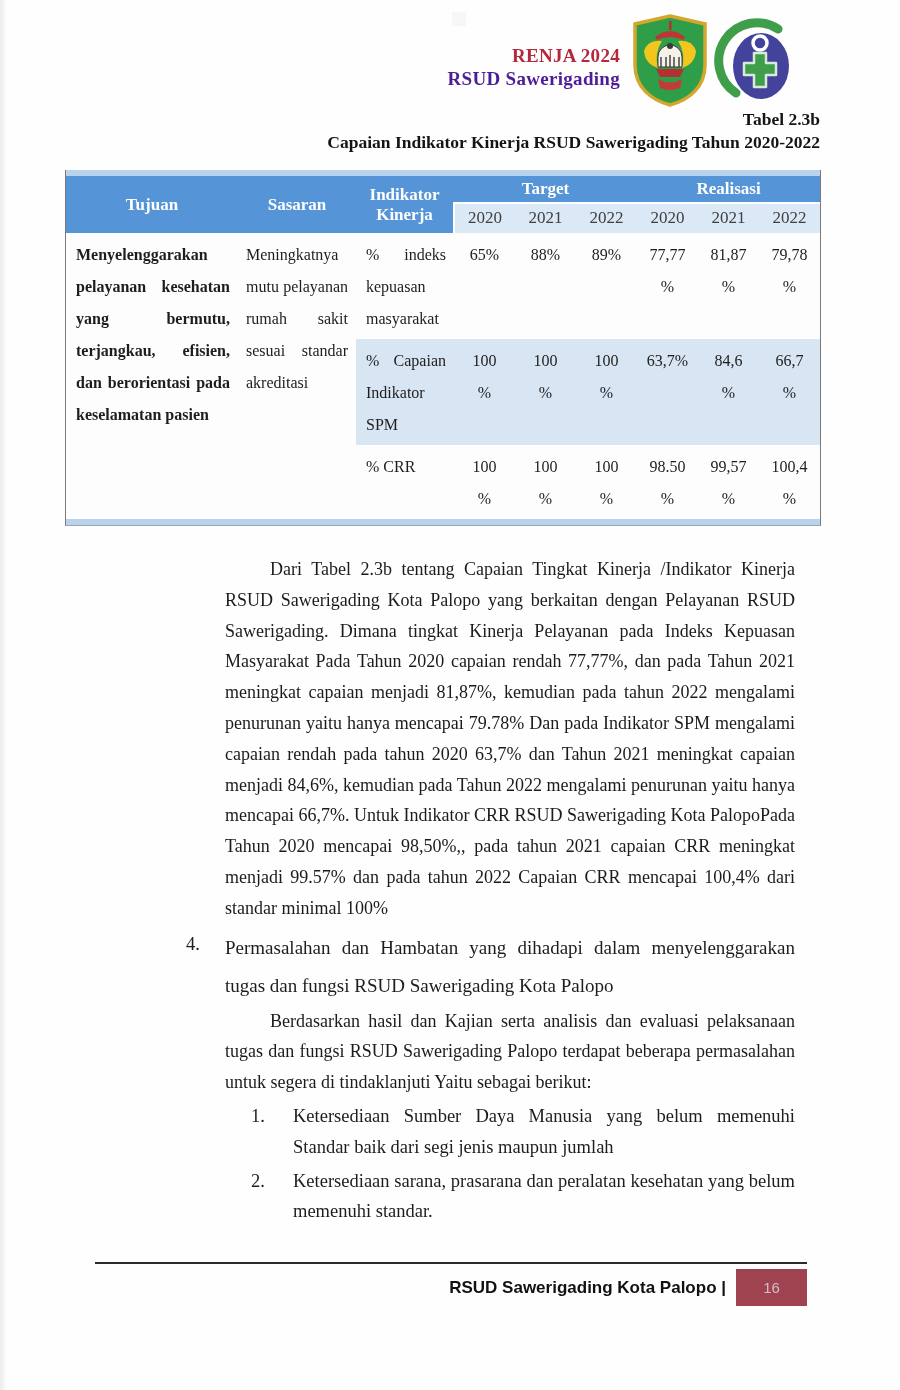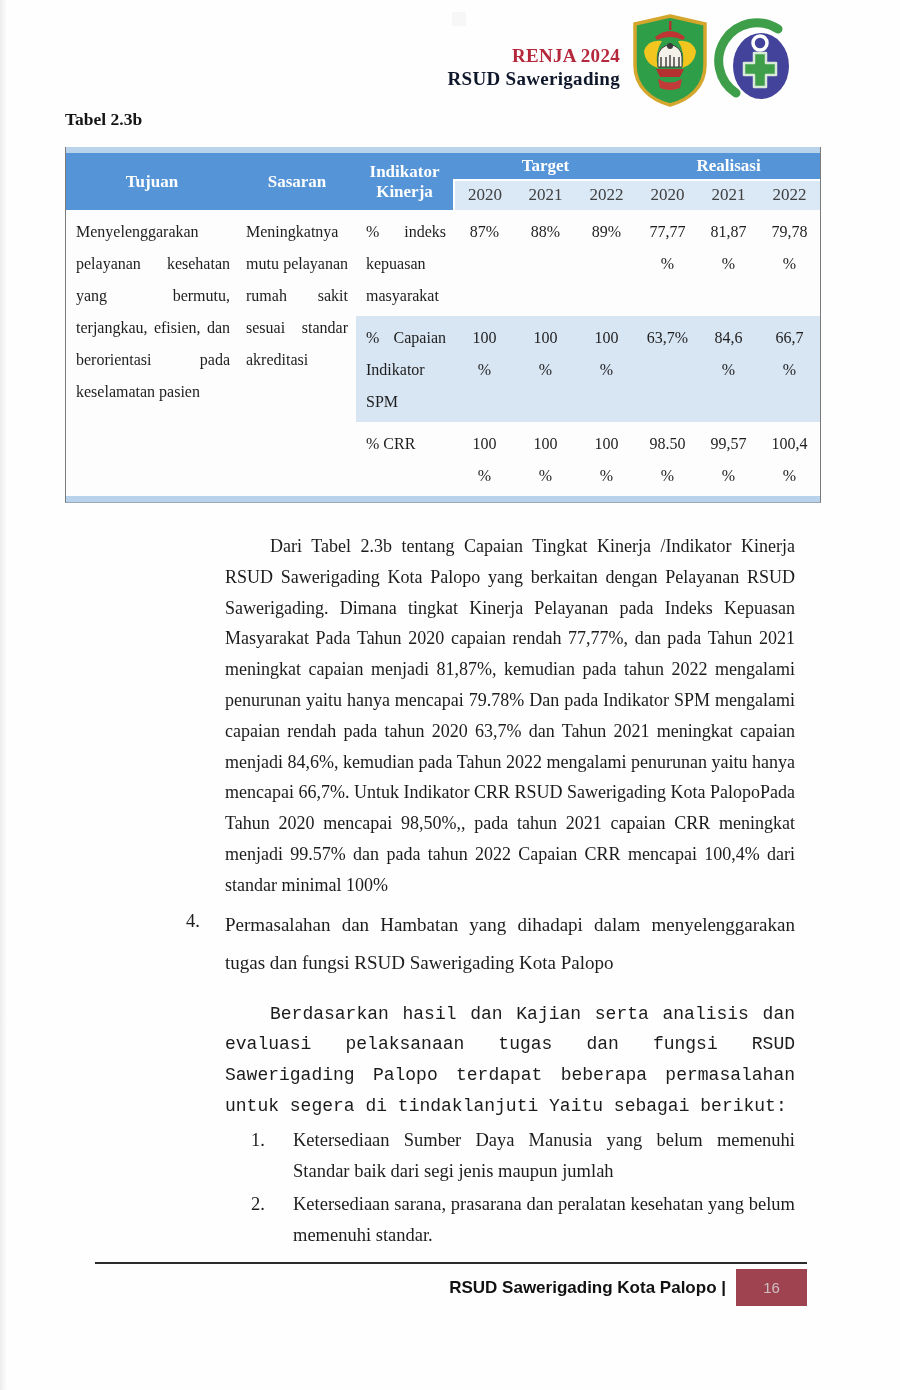--- a/index.html
+++ b/index.html
@@ -13,59 +13,59 @@
     content:''; position:absolute; left:0; top:0; bottom:0; width:7px;
     background:linear-gradient(90deg,#ececec,#fefefe); pointer-events:none;
   }
   .scan-mark { position:absolute; background:#f7f7f7; }
   .scan-mark.top { left:452px; top:12px; width:14px; height:14px; }
 
   
   .hdr-text{ position:absolute; top:44px; right:280px; text-align:right;
     font-weight:bold; font-size:19px; line-height:23px; letter-spacing:.3px;margin-left:32px; }
   .hdr-line1{ color:#b5283c; }
-  .hdr-line2{ color:#0f172a; }
+  .hdr-line2{ color:#4c1d95; }
   .logo1{ position:absolute; left:627px; top:13px; width:86px; height:95px; }
   .logo2{ position:absolute; left:714px; top:16px; width:86px; height:90px; }
 
   
-  .title-block{ margin:108px 80px 0 65px; width:755px; text-align:left;
+  .title-block{ margin:108px 80px 0 65px; width:755px; text-align:right;
     font-weight:bold; font-size:17.5px; line-height:23px; color:#141414; }
 
   
   .table-wrap{ margin:16px 0 0 65px; width:756px;
     border-left:1.5px solid #7a7a7a; border-right:1.5px solid #7a7a7a;
     border-bottom:1.5px solid #9aa7b5; }
   .strip{ height:6px; background:#b9d3ec; }
   table{ border-collapse:collapse; table-layout:fixed; width:100%; }
   col.c-tujuan{ width:172px; } col.c-sasaran{ width:118px; }
   col.c-indik{ width:98px; }
   col.c-y{ width:61px; }
   thead td{ background:#5594d6; color:#ffffff; font-weight:bold;
     font-size:17px; text-align:center; vertical-align:middle; padding:3px 2px; }
   thead td.hdr-span{ white-space:pre-line; line-height:20px; }
   thead tr.years td{ background:#dbe8f5; color:#404040; font-weight:normal;
     font-size:17px; border-top:2.5px solid #ffffff; padding:4px 0 5px 0; }
   thead tr.years td.y-first{ border-left:2.5px solid #ffffff; }
   tbody td{ vertical-align:top; font-size:16px; line-height:32px;
     padding:6px 8px 4px 8px; background:#fdfdfd; }
   tbody td.span-cell{ text-align:justify; }
-  tbody td.tujuan-cell{ font-weight:normal; padding-left:10px;margin-top:24px; }
+  tbody td.tujuan-cell{ font-weight:bold; padding-left:10px;margin-top:24px; }
   tbody td.indik-cell{ text-align:justify; padding-left:10px; white-space:pre-line; }
   tbody td.val{ text-align:center; white-space:pre-line; padding-left:2px; padding-right:2px; }
   tbody tr.hl td{ background:#d8e5f3;margin-left:29px; }
 
   
   .para{ margin-left:225px; width:570px; font-size:18px; line-height:30.8px;
     text-align:justify; text-indent:45px; color:#1b1b1b; }
   .para.p1{ margin-top:28px; }
   .numbered-item{ display:flex; margin-top:5px; }
   .numbered-item .num{ margin-left:186px; width:39px; font-size:18.5px; line-height:30.8px; }
   .numbered-item .itm-text{ width:570px; font-size:19px; line-height:38px; text-align:justify; }
-  .para.p2{ text-indent:45px; margin-top:17px;font-family:Liberation Mono, monospace; }
+  .para.p2{ text-indent:45px; margin-top:1px; }
   .sub-item{ display:flex; margin-top:3px; }
   .sub-item .num{ margin-left:251px; width:42px; font-size:18.5px; line-height:30.8px; }
   .sub-item .itm-text{ width:502px; font-size:18.5px; line-height:30.8px; text-align:justify; }
 
   
   .footer{ position:absolute; left:95px; right:93px; top:1262px;
     border-top:2px solid #2b2b2b; }
   .footer-row{ display:flex; justify-content:flex-end; align-items:center;
     padding-top:5px; font-family:"Liberation Sans", sans-serif; }
   .footer-text{ font-weight:bold; font-size:17px; color:#111111; }
@@ -105,20 +105,21 @@
     <svg width="86" height="90" viewBox="0 0 86 90">
       <ellipse cx="47" cy="50" rx="28" ry="33" fill="#44439b"></ellipse>
       <path d="M64 13 A37 37 0 1 0 22 77" fill="none" stroke="#3f9e4a" stroke-width="9" stroke-linecap="round"></path>
       <circle cx="46" cy="27" r="7" fill="#44439b" stroke="#ffffff" stroke-width="3.5"></circle>
       <path d="M40 37 h12 v10 h10 v12 h-10 v12 h-12 v-12 h-10 v-12 h10 z" fill="#3f9e4a" stroke="#d9ead9" stroke-width="2.5" stroke-linejoin="round"></path>
     </svg>
   </div>
 
   <div class="title-block">
     <div>Tabel 2.3b</div>
+    <div>Capaian Indikator Kinerja RSUD Sawerigading Tahun 2020-2022</div>
   </div>
 
   <div class="table-wrap">
     <div class="strip"></div>
     <table>
       <colgroup>
         <col class="c-tujuan">
           <col class="c-sasaran">
           <col class="c-indik">
         <col class="c-y">
@@ -144,21 +145,21 @@
           <td>2020</td>
           <td>2021</td>
           <td>2022</td>
         </tr>
       </thead>
       <tbody>
         <tr>
           <td rowspan="3" class="span-cell tujuan-cell rowspan-keep">Menyelenggarakan pelayanan kesehatan yang bermutu, terjangkau, efisien, dan berorientasi pada keselamatan pasien</td>
           <td rowspan="3" class="span-cell rowspan-keep">Meningkatnya mutu pelayanan rumah sakit sesuai standar akreditasi</td>
           <td class="indik-cell">% indeks kepuasan masyarakat</td>
-          <td class="val">87%</td>
+          <td class="val">65%</td>
           <td class="val">88%</td>
           <td class="val">89%</td>
           <td class="val">77,77
 %</td>
           <td class="val">81,87
 %</td>
           <td class="val">79,78
 %</td>
         </tr>
         <tr class="hl">

